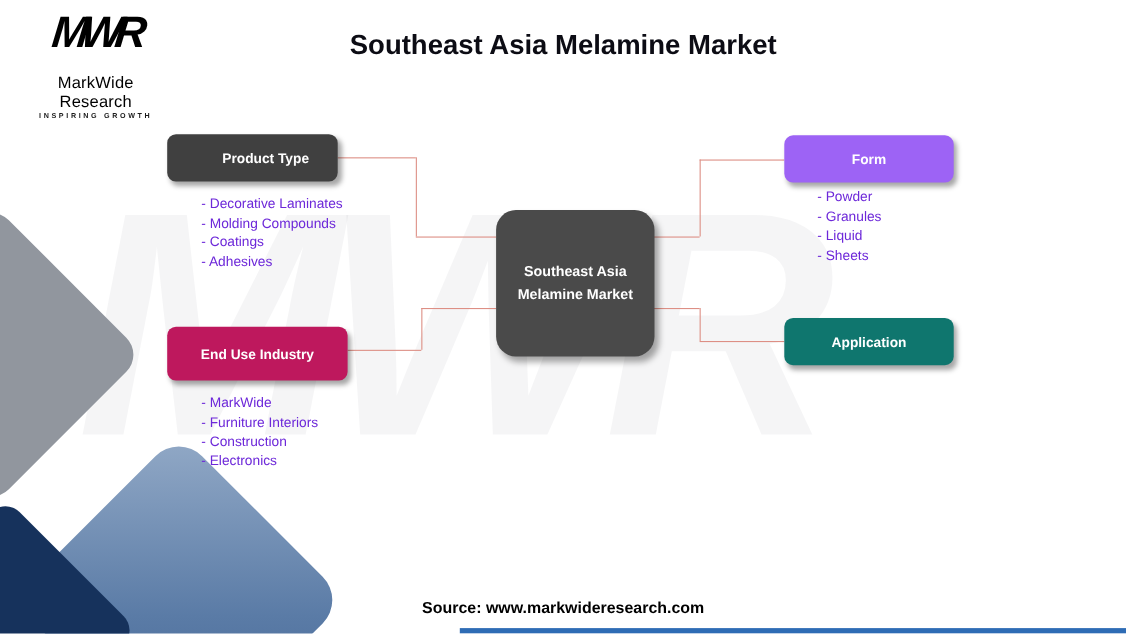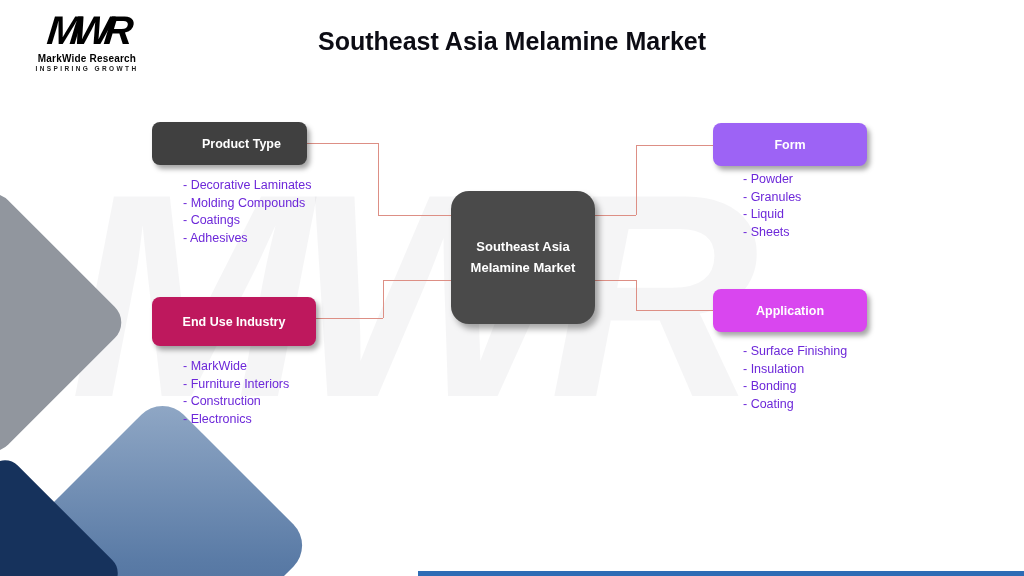--- a/index.html
+++ b/index.html
@@ -37,21 +37,21 @@
     position: absolute; left: 418px; bottom: 0; width: 606px; height: 5px;
     background: #2e6cb5; z-index: 2;
   }
 
   
   .logo { position: absolute; left: 22px; top: 10px; z-index: 3; width: 130px; text-align: center; }
   .logo-acronym {
     font-size: 40px; font-weight: 900; font-style: italic;
     letter-spacing: -7px; color: #000; line-height: 1.0; transform: skewX(-6deg);
   }
-  .logo-name { font-size: 10px; font-weight: 700; color: #000; margin-top: 3px; letter-spacing: 0.2px; }
+  .logo-name { font-size: 15px; font-weight: 400; color: #000; margin-top: 17px; letter-spacing: 0.2px; }
   .logo-tagline { font-size: 6.5px; font-weight: 700; color: #1a1a1a; letter-spacing: 2.4px; margin-top: 1px; }
 
   
   .page-title {
     position: absolute; left: 0; right: 0; top: 27px; text-align: center;
     font-size: 25px; font-weight: 700; color: #0c0c14; z-index: 3;
   }
 
   
   .conn { position: absolute; background: #dd8f85; z-index: 1; }
@@ -59,21 +59,21 @@
   
   .node-box {
     position: absolute; z-index: 2; border-radius: 8px;
     display: flex; align-items: center; justify-content: center;
     color: #ffffff; font-weight: 700; font-size: 12.5px;
     box-shadow: 3px 4px 5px rgba(0,0,0,0.35);
   }
   .box-product { left: 152px; top: 122px; width: 155px; height: 43px; background: #404040; padding-left: 24px; }
   .box-form { left: 713px; top: 123px; width: 154px; height: 43px; background: #9d63f5; }
   .box-enduse { left: 152px; top: 297px; width: 164px; height: 49px; background: #be185d; }
-  .box-application { left: 713px; top: 289px; width: 154px; height: 43px; background: #d946ef; }
+  .box-application { left: 713px; top: 289px; width: 154px; height: 43px; background: #0f766e; }
 
   .center-node {
     position: absolute; left: 451px; top: 191px; width: 144px; height: 133px;
     background: #4a4a4a; border-radius: 18px; z-index: 2;
     display: flex; flex-direction: column; align-items: center; justify-content: center;
     color: #ffffff; font-weight: 700; font-size: 13px; line-height: 1.55; text-align: center;
     box-shadow: 4px 5px 6px rgba(0,0,0,0.35);
   }
 
   .item-list { position: absolute; z-index: 2; font-size: 12.5px; color: #6d28d9; line-height: 17.5px; }
@@ -158,21 +158,16 @@
   <div class="item-list list-enduse">
     <div>- MarkWide</div>
     <div>- Furniture Interiors</div>
     <div>- Construction</div>
     <div>- Electronics</div>
   </div>
 
   <div class="node-box box-application">
     <span>Application</span>
   </div>
-  <div class="item-list list-application">
-    <div>- Surface Finishing</div>
-    <div>- Insulation</div>
-    <div>- Bonding</div>
-    <div>- Coating</div>
-  </div>
 
+  <div class="source-text">Source: www.markwideresearch.com</div>
 
 </div>
 
 </body></html>

